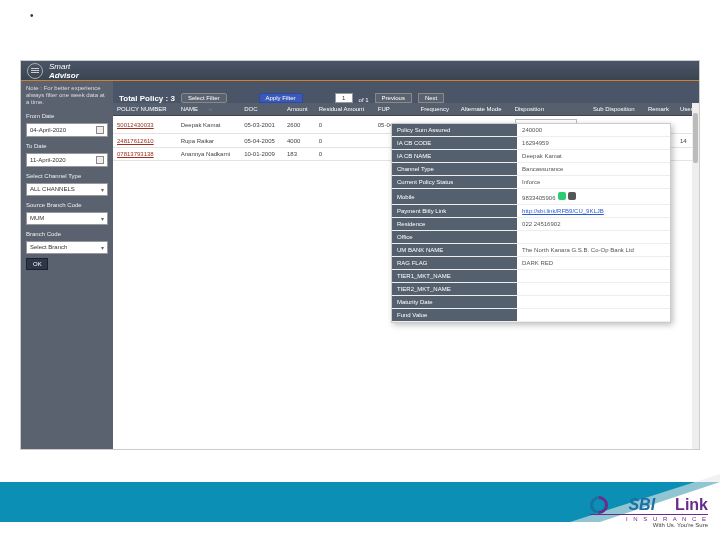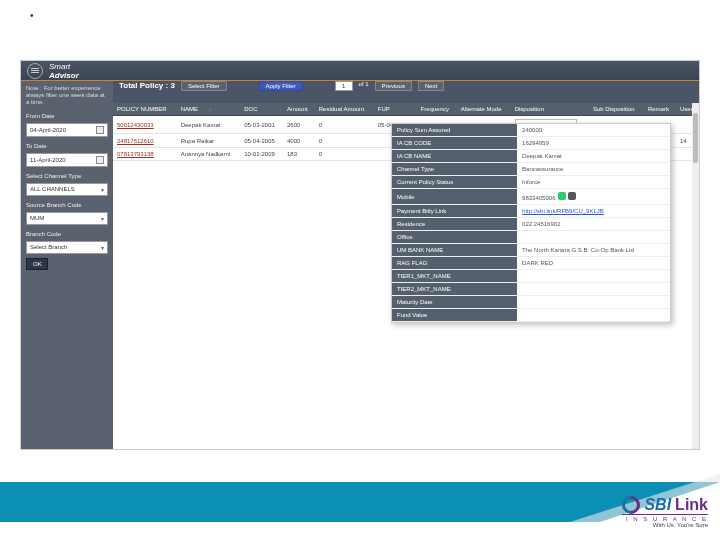--- a/index.html
+++ b/index.html
@@ -15,21 +15,21 @@
   .brand b { font-weight: bold; }
   .body-row { display: flex; height: calc(100% - 20px); }
   .sidebar { width: 92px; background: #5a6270; padding: 4px 5px; color: #eee; display: flex; flex-direction: column; gap: 4px; }
   .note { font-size: 6px; line-height: 1.2; color: #dcdcdc; }
   .lbl { font-size: 6px; color: #eee; margin-top: 2px; }
   .fld { background: #fff; color: #333; border: 1px solid #999; padding: 2px 3px; font-size: 6px; display: flex; justify-content: space-between; align-items: center; }
   .cal { width: 8px; height: 8px; border: 1px solid #888; background: #eee; }
   .car { font-size: 6px; color: #666; }
   .okbtn { background: #2d3748; color: #fff; border: 1px solid #1a202c; padding: 2px 6px; font-size: 6px; width: 22px; text-align: center; }
   .main { flex: 1; background: #fff; position: relative; }
-  .main-hdr { height: 22px; background: #4a5568; display: flex; align-items: flex-start; padding: 0 6px; gap: 6px; color: #fff; }
+  .main-hdr { height: 22px; background: #4a5568; display: flex; align-items: flex-end; padding: 0 6px; gap: 6px; color: #fff; }
   .main-hdr .ttl { font-size: 8px; font-weight: bold; }
   .pill { border: 1px solid #888; padding: 1px 6px; font-size: 6px; border-radius: 2px; background: #5a6270; }
   .pill.apply { background: #3a59b8; border-color: #2a4aa8; }
   .pgbox { background: #fff; color: #333; border: 1px solid #999; width: 18px; text-align: center; font-size: 6px; padding: 1px 0; }
   .pgtxt { font-size: 6px; }
   .nav { border: 1px solid #888; padding: 1px 6px; font-size: 6px; background: #5a6270; }
   .tbl { width: 100%; border-collapse: collapse; font-size: 6px; }
   .tbl th { background: #555f6d; color: #fff; text-align: left; padding: 3px 4px; font-weight: normal; border-bottom: 1px solid #444; }
   .tbl td { padding: 3px 4px; border-bottom: 1px solid #e3e3e3; color: #444; vertical-align: middle; }
   .pol { color: #a03020; text-decoration: underline; }
@@ -44,21 +44,21 @@
   .clip { display: inline-block; width: 8px; height: 8px; background: #2ecc71; border-radius: 2px; margin-left: 3px; }
   .chat { display: inline-block; width: 8px; height: 8px; background: #555; border-radius: 2px; margin-left: 2px; }
   .vscroll { position: absolute; right: 0; top: 22px; bottom: 0; width: 7px; background: #eee; }
   .vscroll .thumb { position: absolute; left: 1px; right: 1px; top: 10px; height: 50px; background: #bbb; border-radius: 2px; }
   .closex { position: absolute; top: 24px; left: 95px; font-size: 8px; color: #777; }
   .footer { position: absolute; left: 0; right: 0; bottom: 0; height: 70px; }
   .footer .band { position: absolute; left: 0; right: 0; bottom: 18px; height: 40px; background: #0c8fb5; }
   .footer .tri { position: absolute; right: 0; bottom: 18px; width: 0; height: 0; border-bottom: 40px solid #fff; border-left: 120px solid transparent; }
   .footer .tri2 { position: absolute; right: 0; bottom: 18px; width: 0; height: 0; border-bottom: 48px solid #e9e9e9; border-left: 150px solid transparent; opacity: .6; }
   .logo { position: absolute; right: 12px; bottom: 12px; text-align: right; }
-  .logo .row1 { display: flex; align-items: flex-start; gap: 4px; justify-content: flex-end; }
+  .logo .row1 { display: flex; align-items: flex-start; gap: 20px; justify-content: flex-end; }
   .logo .ring { width: 18px; height: 18px; border-radius: 50%; border: 3px solid #6a2b8a; border-left-color: #1a6fa3; border-bottom-color: #1a6fa3; transform: rotate(45deg); }
   .logo .sbi { font-size: 16px; color: #1a6fa3; font-style: italic; font-weight: bold; }
   .logo .life { font-size: 16px; color: #6a2b8a; font-weight: bold; }
   .logo .ins { font-size: 6px; color: #6a2b8a; letter-spacing: 2px; border-top: 1px solid #6a2b8a; padding-top: 1px; }
   .logo .tag { font-size: 6px; color: #3a3a3a; }
 </style>
 </head>
 <body>
 
 <div class="bullet-line">

